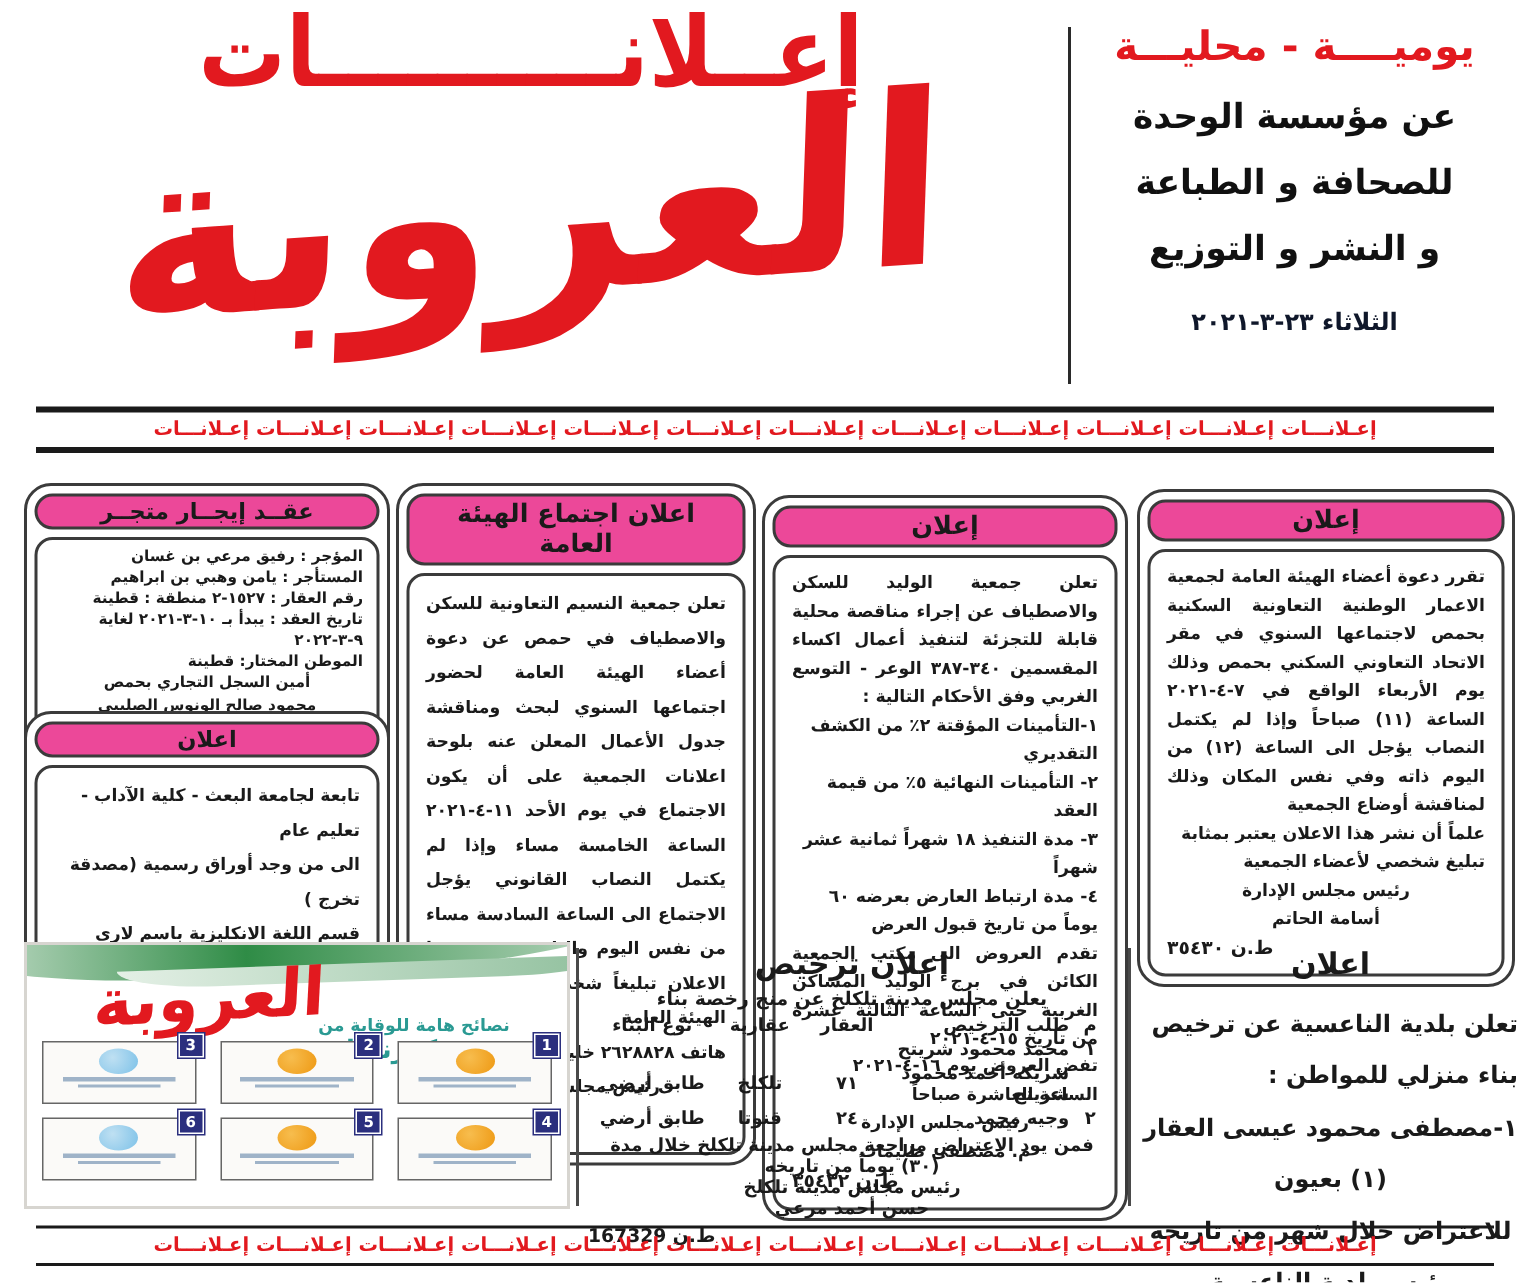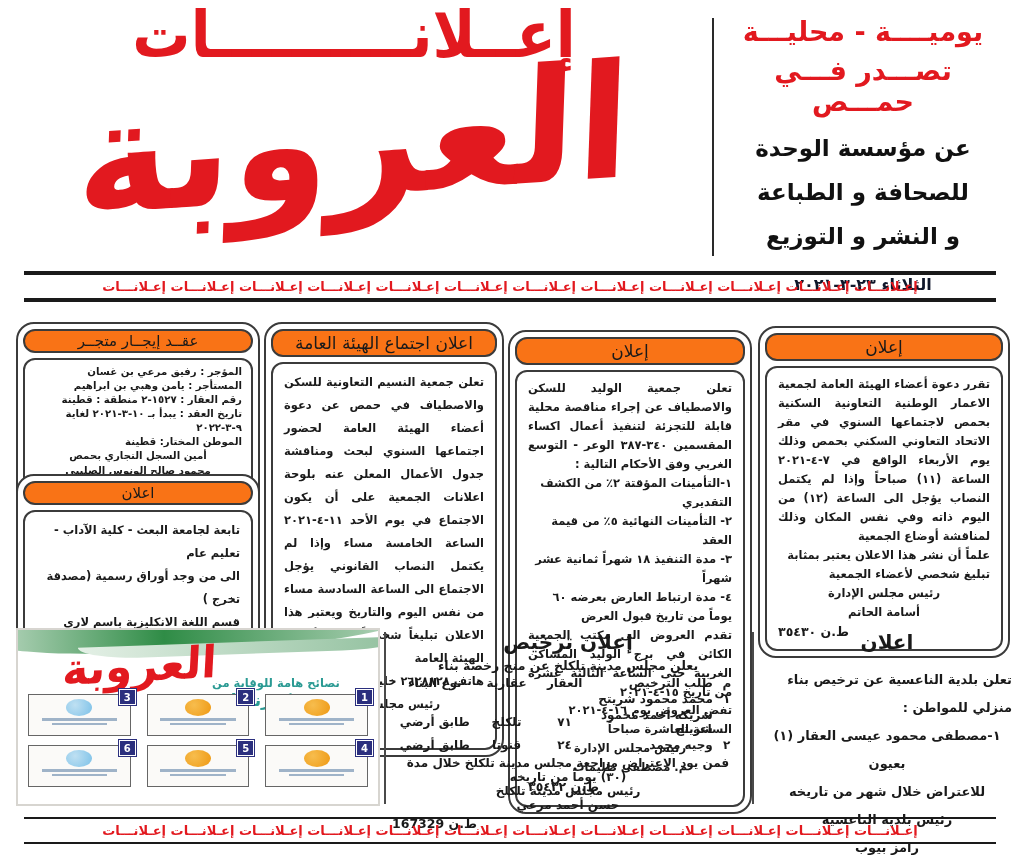--- a/index.html
+++ b/index.html
@@ -16,22 +16,22 @@
   .logo-main{color:#e2191f;font-size:158px;font-weight:bold;line-height:1.02;margin-top:-8px;
              transform:rotate(-4deg) skewX(-6deg);}
   
   .strip{position:absolute;left:24px;right:24px;color:#e2191f;font-weight:bold;font-size:13px;
          text-align:center;white-space:nowrap;overflow:hidden;padding:4px 0;}
   .strip-top{top:271px;border-top:4px solid #1a1a1a;border-bottom:4px solid #1a1a1a;}
   .strip-bottom{top:817px;border-top:2px solid #1a1a1a;border-bottom:2px solid #1a1a1a;}
   
   .ad-box{position:absolute;border:2.5px solid #3b3b3b;border-radius:18px;padding:5px;background:#fff;
           display:flex;flex-direction:column;box-sizing:border-box;}
-  .ad-title{border:2.5px solid #3b3b3b;border-radius:12px;background:#f97316;text-align:center;
-            font-weight:normal;font-size:17px;padding:2px 6px;}
+  .ad-title{border:2.5px solid #3b3b3b;border-radius:12px;background:#ec4899;text-align:center;
+            font-weight:bold;font-size:17px;padding:2px 6px;}
   .ad-body{border:2.5px solid #3b3b3b;border-radius:12px;margin-top:5px;padding:7px 11px;
            font-size:11.5px;font-weight:bold;line-height:1.65;flex:1;display:flex;flex-direction:column;}
   .ad-body.compact{font-size:10.2px;line-height:1.38;padding:5px 9px;}
   .ad-body.airy{font-size:11.5px;line-height:2.0;}
   .jtext{text-align:justify;}
   .rline{text-align:right;}
   .cline{text-align:center;}
   .tn{text-align:left;margin-top:auto;font-size:12.5px;}
   #ad-emar{left:758px;top:326px;width:252px;min-height:274px;}
   #ad-waleed{left:508px;top:330px;width:244px;min-height:281px;}
@@ -40,21 +40,21 @@
   #ad-rent .ad-title{font-size:15px;padding:1px 4px;}
   #ad-lost{left:16px;top:474px;width:244px;min-height:142px;}
   #ad-lost .ad-title{font-size:15px;padding:1px 4px;}
   
   .vdiv{position:absolute;width:2px;background:#4a4a4a;}
   #vdiv1{left:752px;top:632px;height:172px;}
   #vdiv2{left:384px;top:632px;height:172px;}
   .plain-ad{position:absolute;font-weight:bold;}
   #naasiya{left:762px;top:630px;width:250px;height:180px;}
   .b-title{text-align:center;font-size:20px;font-weight:bold;margin-bottom:12px;}
-  #naasiya .bl{font-size:13px;line-height:2.15;}
+  #naasiya .bl{font-size:16px;line-height:2.15;}
   #license{left:392px;top:630px;width:352px;height:182px;}
   #license .intro{text-align:center;font-size:12.5px;margin:4px 0 2px;}
   #license table{width:97%;margin:0 auto;border-collapse:collapse;font-size:12px;font-weight:bold;}
   #license td,#license th{padding:1px 2px;text-align:center;font-weight:bold;}
   #license .cname{text-align:right;}
   #license .foot{text-align:center;font-size:12px;margin-top:3px;}
   
   #infographic{position:absolute;left:16px;top:628px;width:364px;height:178px;border:2px solid #d7d5d0;
                background:#fff;overflow:hidden;box-sizing:border-box;}
   .ribbon1{position:absolute;top:-16px;left:-30px;width:440px;height:36px;
@@ -86,21 +86,20 @@
 
 <div class="page">
 
   <div class="mast-left">
     <div class="elanat-word">إعــلانــــــــــات</div>
     <div class="logo-main">العروبة</div>
   </div>
   <div class="mast-divider"></div>
   <div class="mast-right">
     <div class="mast-red">يوميــــة - محليـــة</div>
-    <div class="mast-red">تصـــدر فـــي حمـــص</div>
     <div class="mast-black">عن مؤسسة الوحدة</div>
     <div class="mast-black">للصحافة و الطباعة</div>
     <div class="mast-black">و النشر و التوزيع</div>
     <div class="mast-date">الثلاثاء ٢٣-٣-٢٠٢١</div>
   </div>
 
   <div class="strip strip-top">إعـلانـــات  إعـلانـــات  إعـلانـــات  إعـلانـــات  إعـلانـــات  إعـلانـــات  إعـلانـــات  إعـلانـــات  إعـلانـــات  إعـلانـــات  إعـلانـــات  إعـلانـــات</div>
 
   <div class="ad-box" id="ad-emar">
     <div class="ad-title">إعلان</div>

